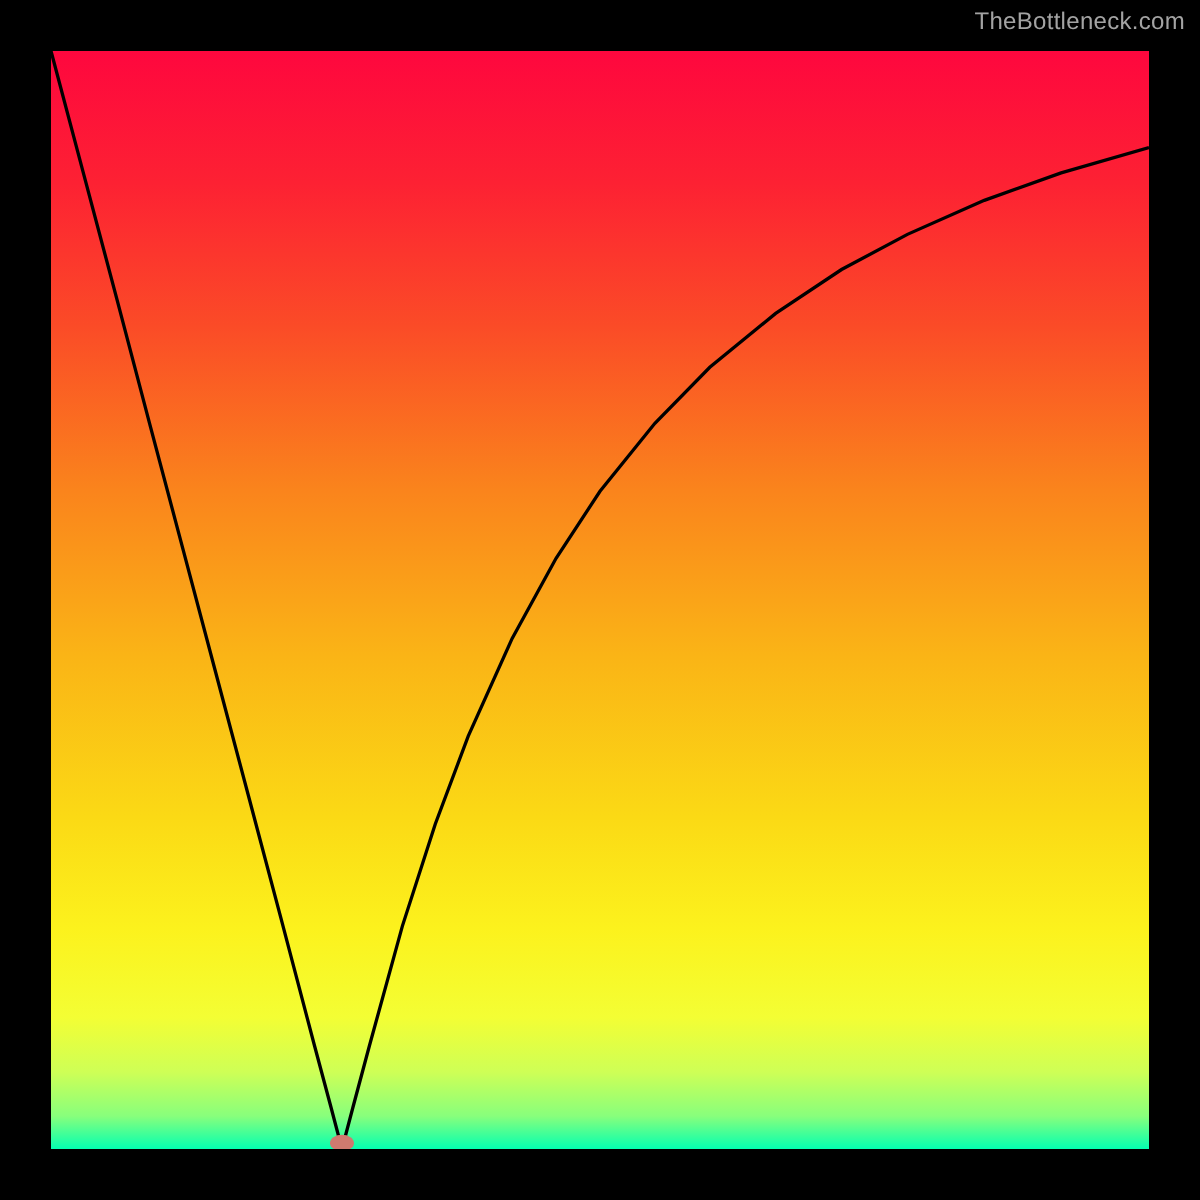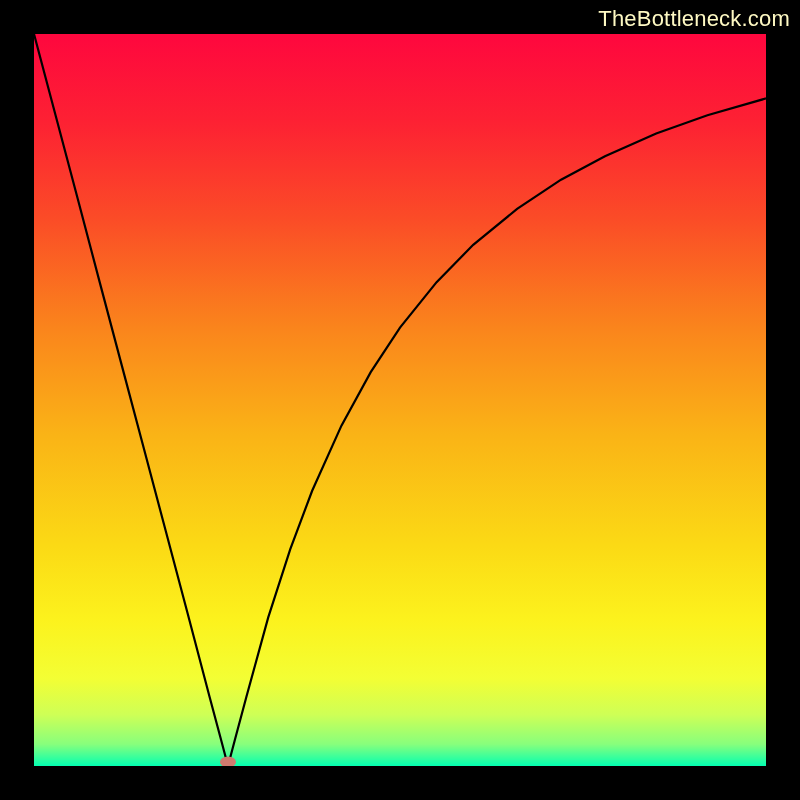--- a/index.html
+++ b/index.html
@@ -27,22 +27,22 @@
     height: 732px;
     overflow: hidden;
   }
   svg {
     display: block;
   }
   .watermark {
     position: absolute;
     top: 6px;
     right: 10px;
-    color: #fef9c3;
-    font-size: 22px;
+    color: #a3a3a3;
+    font-size: 16px;
     font-weight: 400;
     letter-spacing: 0.2px;
     user-select: none;
   }
 </style>
 </head>
 <body>
 
 <div class="frame">
   <div class="plot-area">

